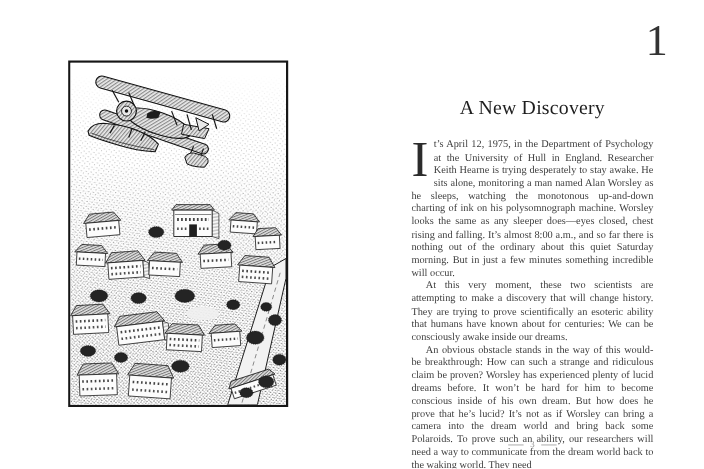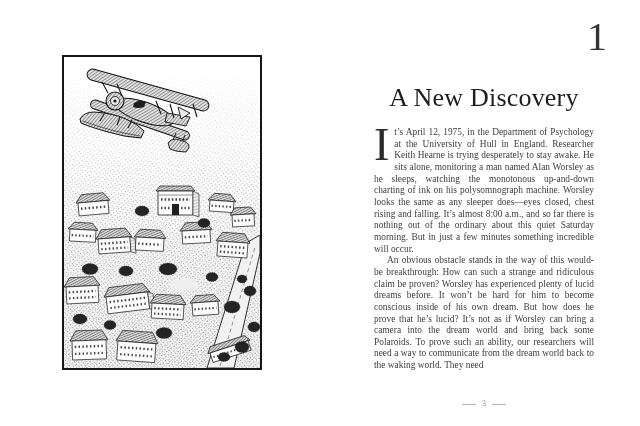--- a/index.html
+++ b/index.html
@@ -10,21 +10,21 @@
   .left-page{position:absolute;left:0;top:0;width:320px;height:426px;}
   .illus-frame{position:absolute;left:62px;top:55px;width:196px;height:311px;
                border:2px solid #161616;margin:0;padding:0;background:#ffffff;}
   .illus-frame svg{display:block;}
 
   
   .right-page{position:absolute;left:374px;top:0;width:220px;height:426px;}
   .chapter-number{position:absolute;top:17px;right:-13px;font-size:40px;line-height:1;
                   color:#333333;font-weight:400;}
   .chapter-title{margin:0;padding:0;position:absolute;top:84px;left:0;width:220px;
-                 text-align:center;font-size:26px;line-height:28px;font-weight:400;
+                 text-align:center;font-size:18px;line-height:28px;font-weight:400;
                  color:#1e1e1e;letter-spacing:0.2px;}
   .body-text{position:absolute;top:127px;left:0;width:220px;
              font-size:9.4px;line-height:11.65px;text-align:justify;color:#3d3d3d;}
   .para{margin:0;padding:0;}
   .para.indent{text-indent:13px;}
   .dropcap{float:left;font-size:46px;line-height:34px;height:34px;
            margin:1px 5px 0 0;color:#2b2b2b;}
   .folio{position:absolute;top:400px;left:0;width:220px;display:flex;
          justify-content:center;align-items:center;gap:6px;}
   .folio-rule{display:inline-block;width:14px;height:1px;background:#b3b3b3;}
@@ -261,20 +261,21 @@
       </svg>
     </figure>
   </div>
 
   <div class="right-page">
     <div class="chapter-number">1</div>
     <h1 class="chapter-title">A New Discovery</h1>
 
     <div class="body-text">
       <p class="para"><span class="dropcap">I</span><span>t’s April 12, 1975, in the Department of Psychology at the University of Hull in England. Researcher Keith Hearne is trying desperately to stay awake. He sits alone, monitoring a man named Alan Worsley as he sleeps, watching the monotonous up-and-down charting of ink on his polysomnograph machine. Worsley looks the same as any sleeper does—eyes closed, chest rising and falling. It’s almost 8:00 a.m., and so far there is nothing out of the ordinary about this quiet Saturday morning. But in just a few minutes something incredible will occur.</span></p>
+      <p class="para indent">At this very moment, these two scientists are attempting to make a discovery that will change history. They are trying to prove scientifically an esoteric ability that humans have known about for centuries: We can be consciously awake inside our dreams.</p>
       <p class="para indent">An obvious obstacle stands in the way of this would-be breakthrough: How can such a strange and ridiculous claim be proven? Worsley has experienced plenty of lucid dreams before. It won’t be hard for him to become conscious inside of his own dream. But how does he prove that he’s lucid? It’s not as if Worsley can bring a camera into the dream world and bring back some Polaroids. To prove such an ability, our researchers will need a way to communicate from the dream world back to the waking world. They need</p>
     </div>
 
     <div class="folio">
       <span class="folio-rule"></span>
       <span class="folio-num">3</span>
       <span class="folio-rule"></span>
     </div>
   </div>
 

